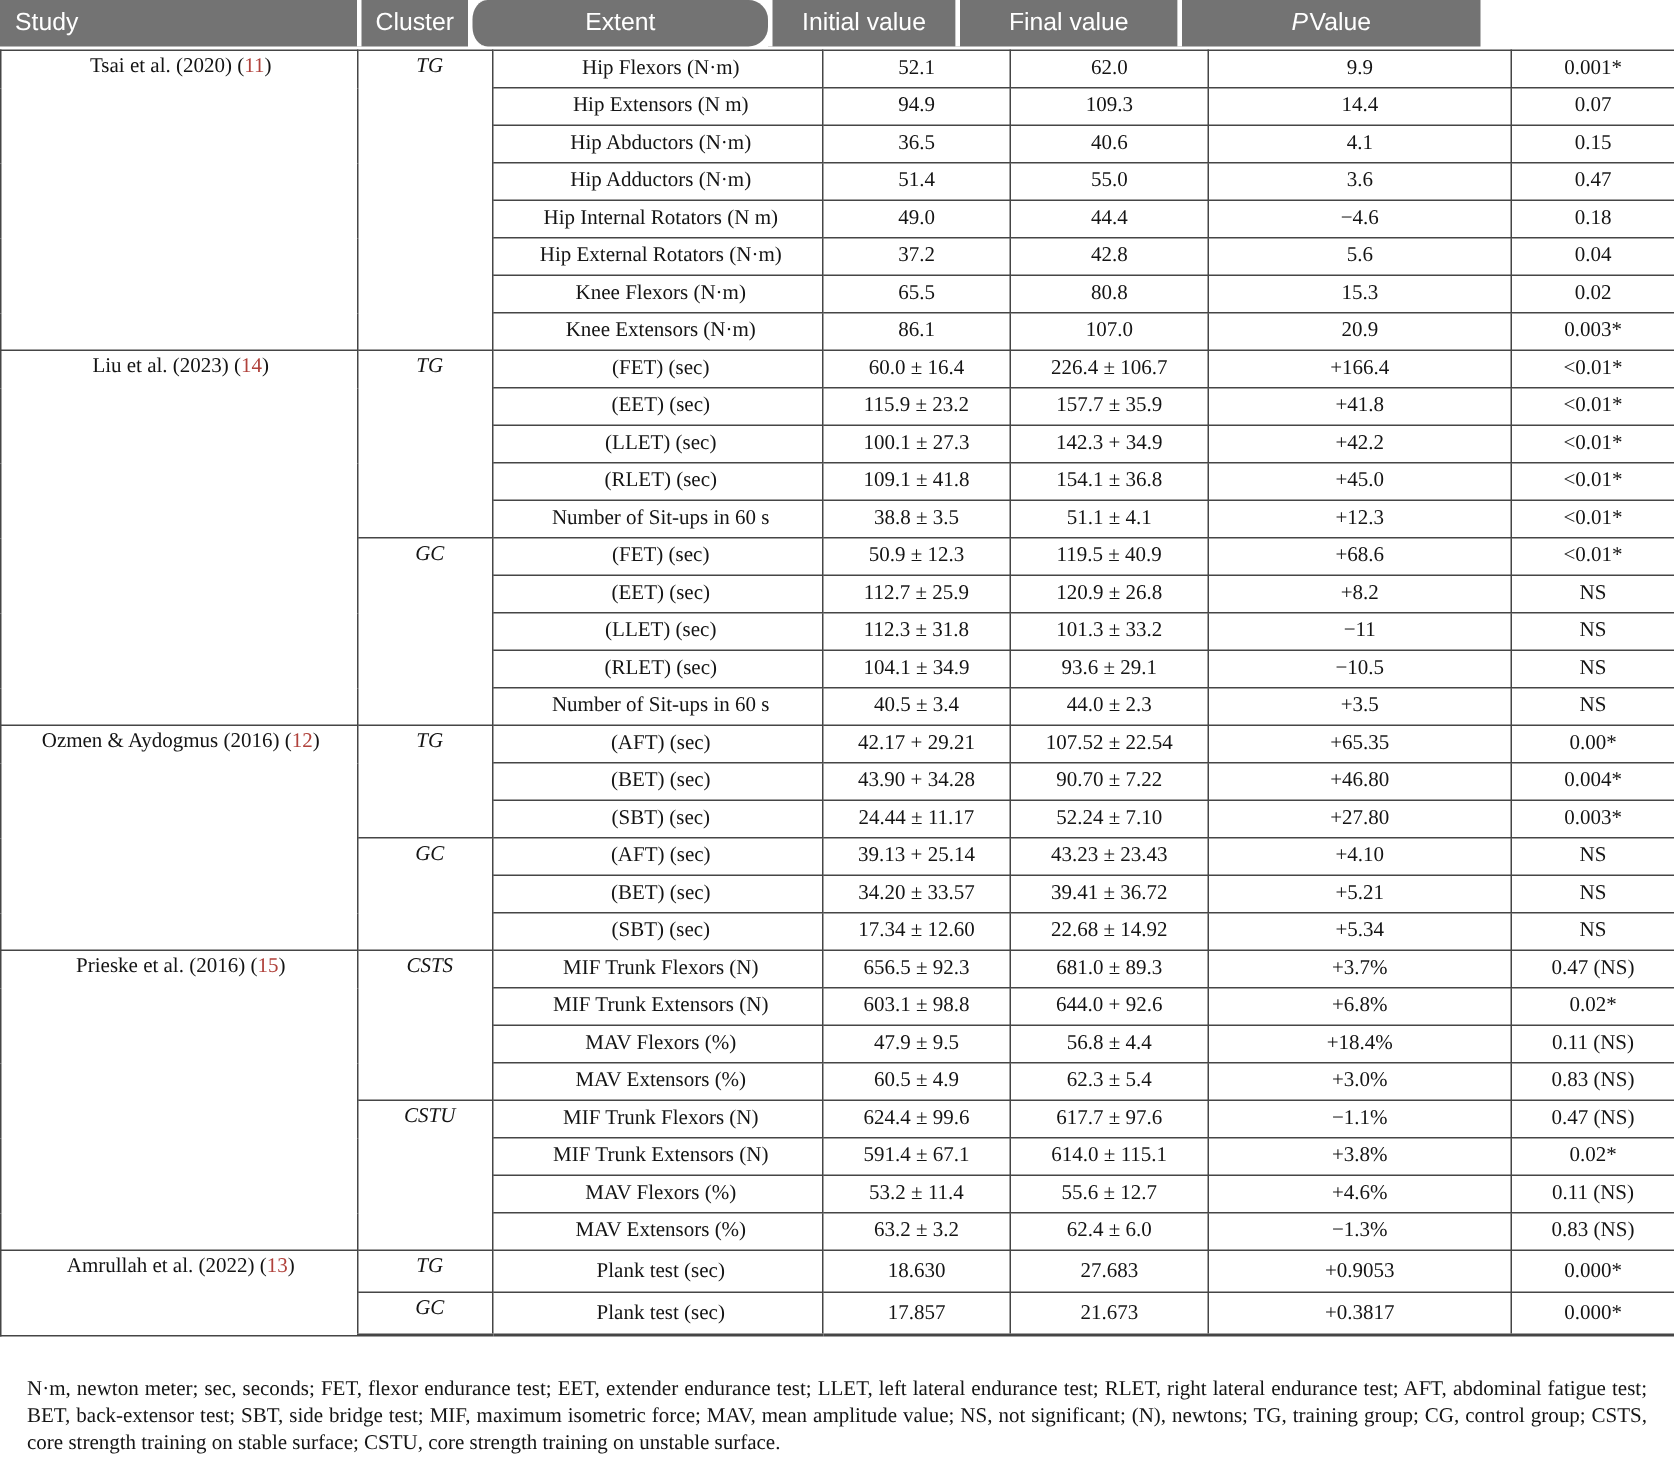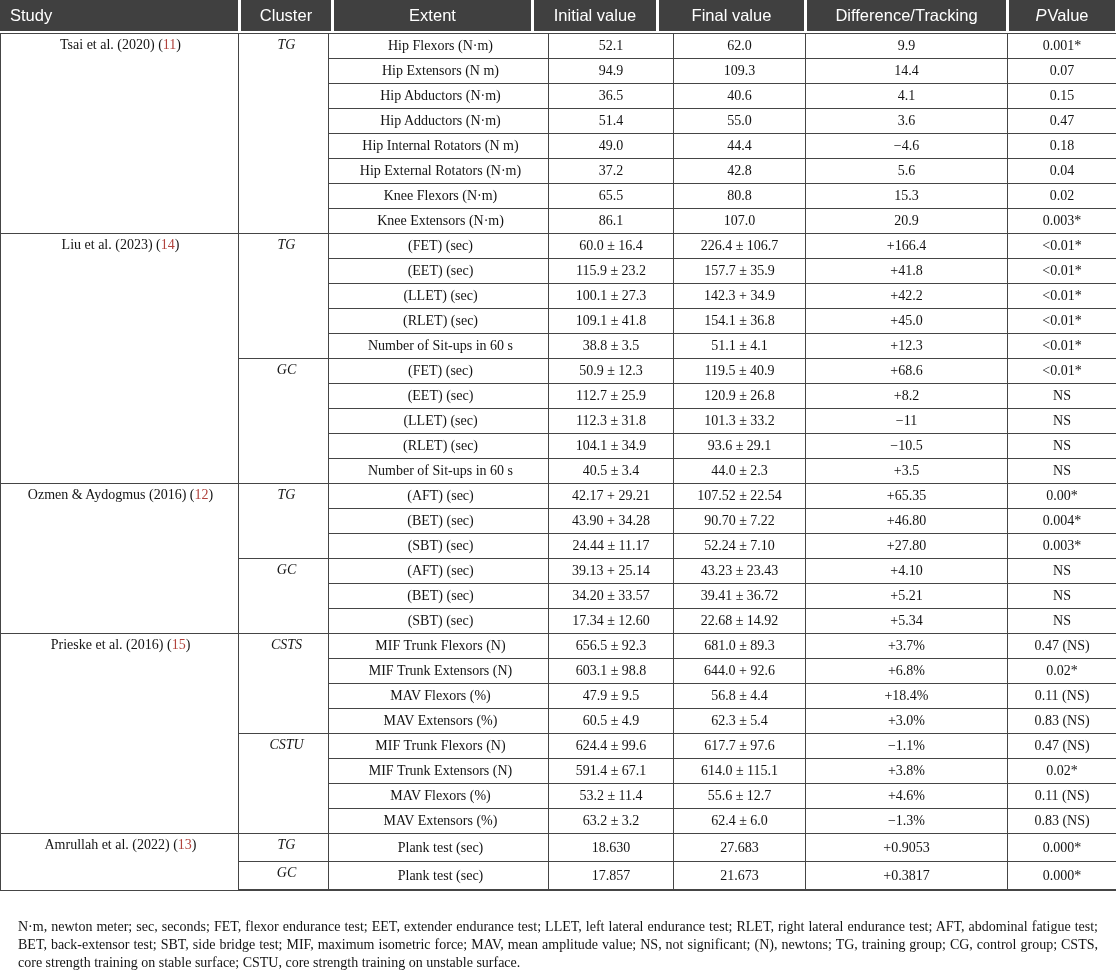--- a/index.html
+++ b/index.html
@@ -1,28 +1,28 @@
 <!DOCTYPE html>
 <html><head>
 <meta charset="utf-8">
 <style>
   html,body{margin:0;padding:0;background:#ffffff;}
   body{width:1116px;font-family:"Liberation Serif",serif;color:#141414;}
   .page{width:1116px;}
 
   
   .header-row{display:flex;width:1116px;height:31px;background:#ffffff;}
-  .hcell{box-sizing:border-box;background:#404040;color:#ffffff;
+  .hcell{box-sizing:border-box;background:#737373;color:#ffffff;
          font-family:"Liberation Sans",sans-serif;font-size:16.5px;font-weight:400;
          display:flex;align-items:center;justify-content:center;
          border-left:3px solid #ffffff;}
   .hcell:first-child{border-left:none;justify-content:flex-start;padding-left:10px;}
   .hcell:nth-child(1){width:238px;}
-  .hcell:nth-child(2){width:93px;}
-  .hcell:nth-child(3){width:200px;}
+  .hcell:nth-child(2){width:74px;}
+  .hcell:nth-child(3){width:200px;border-radius:13px;}
   .hcell:nth-child(4){width:125px;}
   .hcell:nth-child(5){width:148px;}
   .hcell:nth-child(6){width:202px;}
   .hcell:nth-child(7){width:109px;}
   .hcell i{font-style:italic;margin-right:1px;}
 
   
   table{width:1116px;table-layout:fixed;border-collapse:collapse;margin-top:2px;
         font-family:"Liberation Serif",serif;font-size:14px;color:#141414;}
   td{border:1px solid #454545;height:24px;padding:0 6px;overflow:hidden;white-space:nowrap;}
@@ -53,23 +53,20 @@
         <span>Cluster</span>
       </div>
       <div class="hcell">
         <span>Extent</span>
       </div>
       <div class="hcell">
         <span>Initial value</span>
       </div>
       <div class="hcell">
         <span>Final value</span>
-      </div>
-      <div class="hcell">
-        <span>Difference/Tracking</span>
       </div>
       <div class="hcell">
         <i>P</i>
         <span> Value</span>
       </div>
     </div>
 
   <table>
     <colgroup>
       <col style="width:238px">

